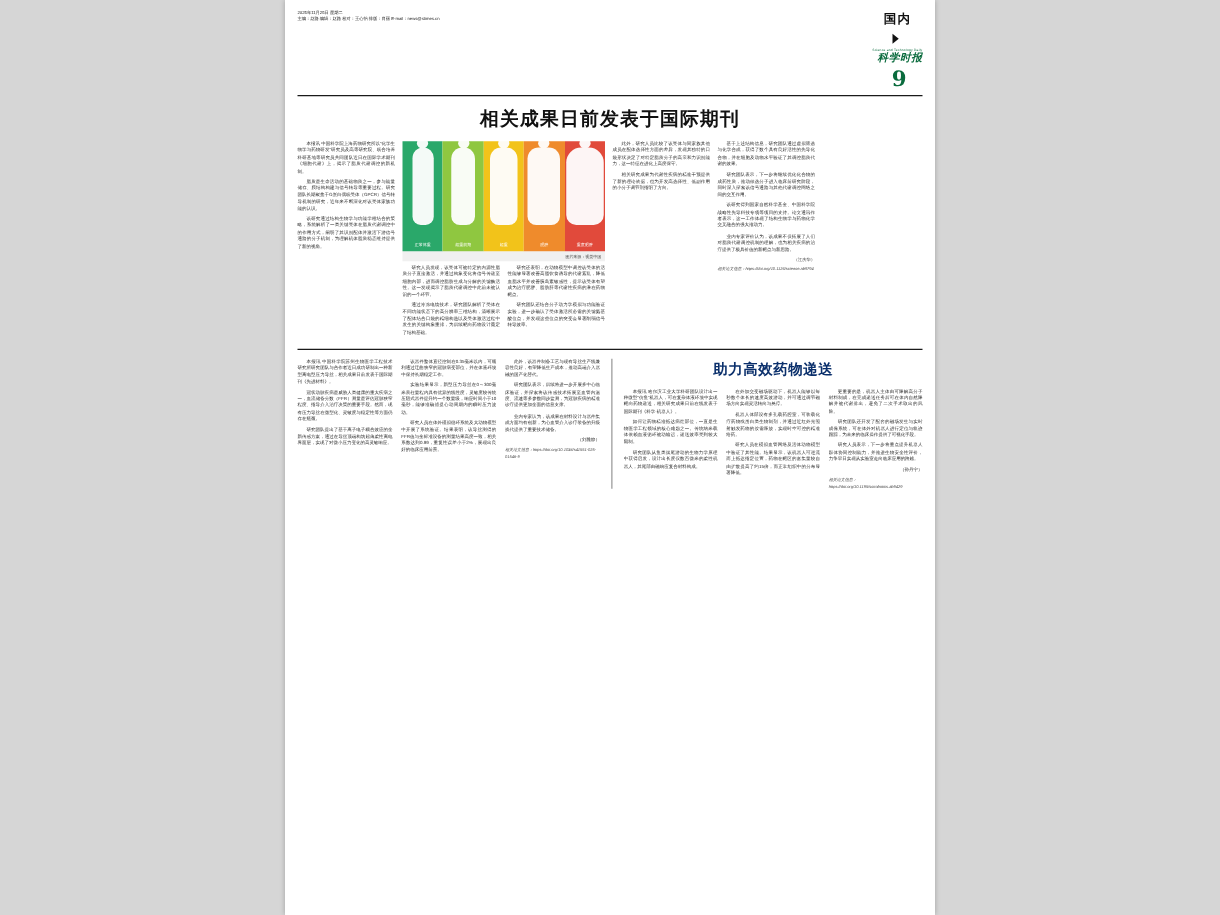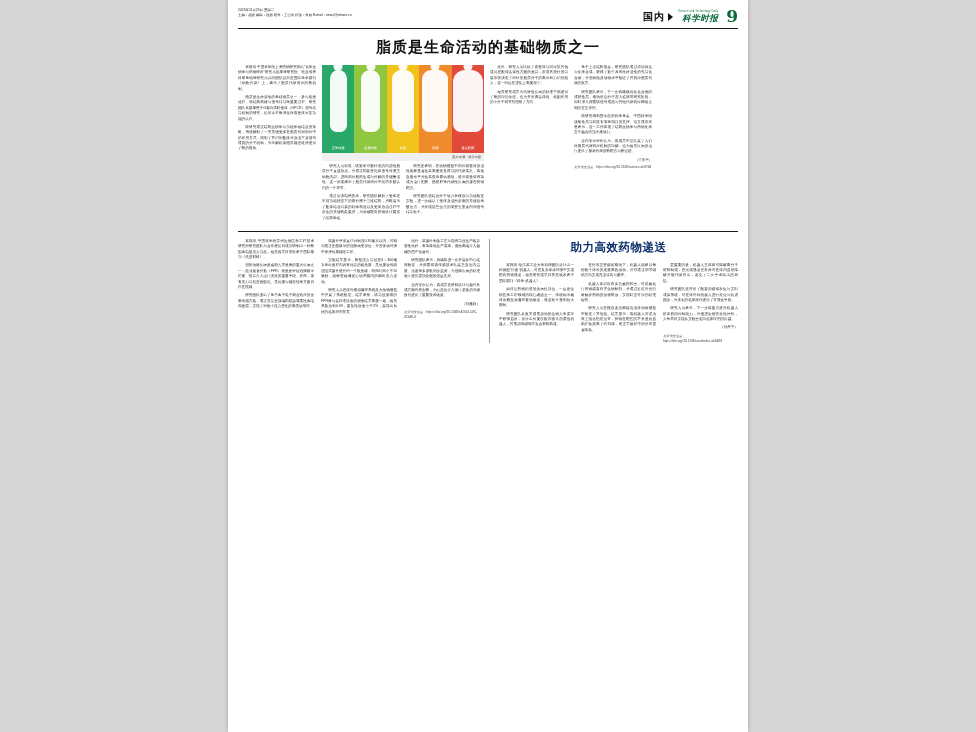--- a/index.html
+++ b/index.html
@@ -20,21 +20,21 @@
   }
 
   
   .masthead{
     display:flex;align-items:flex-start;justify-content:space-between;
     border-bottom:1.6px solid #1a1a1a;
     padding-bottom:3px;
   }
   .mast-left{font-size:3.4px;line-height:1.55;color:#222;}
   .mast-left .ln{white-space:nowrap;}
-  .mast-right{display:flex;align-items:center;gap:5px;}
+  .mast-right{display:flex;align-items:center;gap:5px;flex-direction:column;}
   .mast-section{
     font-size:10px;font-weight:bold;color:#111;letter-spacing:1px;
   }
   .mast-arrow{
     width:0;height:0;border-top:4px solid transparent;border-bottom:4px solid transparent;
     border-left:5px solid #111;margin-left:-2px;
   }
   .brandbox{text-align:right;line-height:1;}
   .brand-en{font-size:2.6px;color:#0a6b3d;letter-spacing:.2px;}
   .brand-cn{
@@ -136,21 +136,21 @@
       <div class="mast-section">国内</div>
       <div class="mast-arrow"></div>
       <div class="brandbox">
         <div class="brand-en">Science and Technology Daily</div>
         <div class="brand-cn">科学时报</div>
       </div>
       <div class="pagenum">9</div>
     </div>
   </div>
 
-  <div class="headline">脂质是生命活动的基础物质之一</div>
+  <div class="headline">相关成果日前发表于国际期刊</div>
 
   <div class="top-article">
 
     <div class="col c1">
       <p>本报讯 中国科学院上海药物研究所以“化学生物学与药物研发”研究员及高等研究院、联合培养科研基地等研究员共同团队近日在国际学术期刊《细胞代谢》上，揭示了脂质代谢调控的新机制。</p>
       <p>脂质是生命活动的基础物质之一，参与能量储存、膜结构构建与信号转导等重要过程。研究团队长期聚焦于G蛋白偶联受体（GPCR）信号转导机制的研究，近年来不断深化对该受体家族功能的认识。</p>
       <p>该研究通过结构生物学与功能学相结合的策略，系统解析了一类关键受体在脂质代谢调控中的作用方式，阐明了其识别配体并激活下游信号通路的分子机制，为理解机体脂质稳态维持提供了新的视角。</p>
     </div>
 
     <div class="c2">

